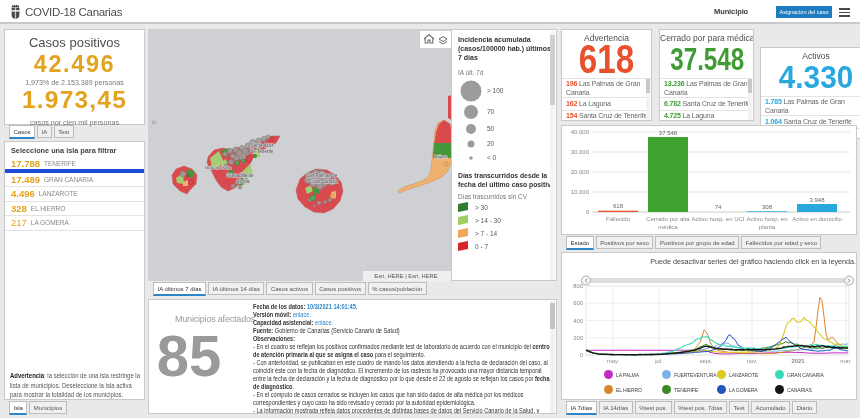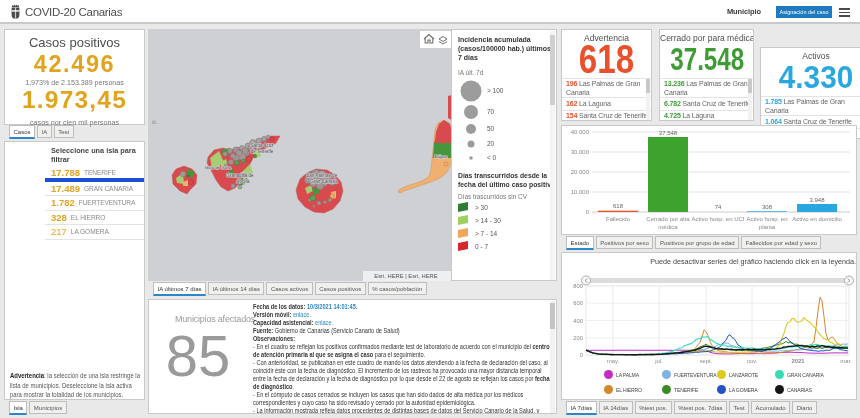--- a/index.html
+++ b/index.html
@@ -11,22 +11,22 @@
 .tab.act{background:#fff;border-bottom:2px solid #2e86c8;color:#333;height:13.5px;}
 </style></head><body>
 
 <div class="abs" style="left:0;top:0;width:860px;height:24px;background:#fff;border-bottom:2px solid #c9c9c9;">
  <svg class="abs" style="left:10px;top:4px;" width="11" height="16" viewBox="0 0 11 16">
    <path d="M2,3 L2,1 L3.4,2 L4.5,0.6 L5.5,2 L6.6,0.6 L7.6,2 L9,1 L9,3 Z" fill="#4a4a4a"></path>
    <path d="M1.6,3.6 h7.8 v7.2 a3.9,3.9 0 0 1 -3.9,3.9 a3.9,3.9 0 0 1 -3.9,-3.9 Z" fill="#4a4a4a"></path>
    <rect x="1.6" y="6.2" width="7.8" height="1.4" fill="#fff"></rect>
    <rect x="4.9" y="3.6" width="1.2" height="11" fill="#fff" opacity="0.7"></rect>
  </svg>
- <div class="abs" style="left:25px;top:6px;font-size:11.5px;color:#4d4d4d;letter-spacing:-0.3px;">COVID-20 Canarias</div>
- <div class="abs" style="left:714px;top:7px;width:60px;text-align:center;font-size:7.5px;font-weight:bold;color:#3b3b3b;letter-spacing:-0.1px;">Municipio</div>
+ <div class="abs" style="left:25px;top:6px;font-size:11.5px;color:#4d4d4d;letter-spacing:-0.3px;">COVID-18 Canarias</div>
+ <div class="abs" style="left:714px;top:7px;width:60px;text-align:left;font-size:7.5px;font-weight:bold;color:#3b3b3b;letter-spacing:-0.1px;">Municipio</div>
  <div class="abs" style="left:776px;top:5.5px;width:56px;height:12px;background:#1f7bc0;color:#fff;font-size:5.5px;text-align:center;line-height:12px;">Asignación del caso</div>
  <div class="abs" style="left:839px;top:8px;width:11px;">
    <div style="height:1.5px;background:#4a4a4a;margin-bottom:2px;"></div>
    <div style="height:1.5px;background:#4a4a4a;margin-bottom:2px;"></div>
    <div style="height:1.5px;background:#4a4a4a;"></div>
  </div>
 </div>
 
 <div class="panel" style="left:4px;top:29px;width:141px;height:96px;">
  <div class="ctr" style="margin-top:5px;font-size:13px;color:#4d4d4d;">Casos positivos</div>
@@ -35,33 +35,33 @@
  <div class="ctr" style="height:27px;line-height:25px;font-size:24.5px;font-weight:bold;color:#e2a41f;letter-spacing:1.2px;">1.973,45</div>
  <div class="ctr" style="margin-top:4px;font-size:7.2px;color:#767676;">casos por cien mil personas</div>
 </div>
 
 <div class="tabrow" style="left:9px;top:125px;font-size:6.0px;">
     <div class="tab act">Casos</div>
     <div class="tab">IA</div>
     <div class="tab">Test</div>
   </div>
 
-<div class="panel" style="left:4px;top:141px;width:141px;height:259px;overflow:hidden;padding-left:40px;">
+<div class="panel" style="left:4px;top:141px;width:141px;height:259px;overflow:hidden;">
  <div style="padding:4px 0 3px 6px;font-size:7.3px;font-weight:bold;color:#444;">Seleccione una isla para filtrar</div>
  <div style="height:14.5px;border-bottom:4px solid #1d4ed8;display:flex;align-items:center;padding-left:6px;">
       <span style="font-size:9.5px;font-weight:bold;color:#e2a41f;">17.788</span>
       <span style="font-size:6.6px;color:#8a8a8a;margin-left:4px;letter-spacing:-0.1px;">TENERIFE</span>
     </div>
     <div style="height:14.5px;border-bottom:1px solid #e3e3e3;display:flex;align-items:center;padding-left:6px;">
       <span style="font-size:9.5px;font-weight:bold;color:#e2a41f;">17.489</span>
       <span style="font-size:6.6px;color:#8a8a8a;margin-left:4px;letter-spacing:-0.1px;">GRAN CANARIA</span>
     </div>
     <div style="height:14.5px;border-bottom:1px solid #e3e3e3;display:flex;align-items:center;padding-left:6px;">
-      <span style="font-size:9.5px;font-weight:bold;color:#e2a41f;">1.782</span>
-      <span style="font-size:6.6px;color:#8a8a8a;margin-left:4px;letter-spacing:-0.1px;">FUERTEVENTURA</span>
+      <span style="font-size:9.5px;font-weight:bold;color:#e2a41f;">4.496</span>
+      <span style="font-size:6.6px;color:#8a8a8a;margin-left:4px;letter-spacing:-0.1px;">LANZAROTE</span>
     </div>
     <div style="height:14.5px;border-bottom:1px solid #e3e3e3;display:flex;align-items:center;padding-left:6px;">
       <span style="font-size:9.5px;font-weight:bold;color:#e2a41f;">328</span>
       <span style="font-size:6.6px;color:#8a8a8a;margin-left:4px;letter-spacing:-0.1px;">EL HIERRO</span>
     </div>
     <div style="height:14.5px;border-bottom:1px solid #e3e3e3;display:flex;align-items:center;padding-left:6px;">
       <span style="font-size:9.5px;font-weight:normal;color:#e2a41f;">217</span>
       <span style="font-size:6.6px;color:#8a8a8a;margin-left:4px;letter-spacing:-0.1px;">LA GOMERA</span>
     </div>
  <div class="abs" style="left:5px;top:229px;width:158px;font-size:7px;color:#555;line-height:9.7px;transform:scaleX(0.85);transform-origin:left top;"><b style="color:#222;">Advertencia</b>: la selección de una isla restringe la lista de municipios. Deseleccione la isla activa para mostrar la totalidad de los municipios.</div>
@@ -197,21 +197,21 @@
         <text x="23" y="49">0 - 7</text>
 </g>
     </svg>
     <div class="abs" style="right:1px;top:1px;width:5px;height:249px;background:#f4f4f4;">
       <div style="margin-top:4px;width:5px;height:70px;background:#cfcfcf;"></div>
     </div>
   </div>
 
 <div class="panel" style="left:148px;top:299px;width:409px;height:115px;overflow:hidden;">
  <div class="abs" style="left:26px;top:14px;font-size:9px;color:#9a9a9a;letter-spacing:-0.2px;">Municipios afectados</div>
- <div class="abs" style="left:10px;top:22px;width:78px;text-align:center;font-size:58px;font-weight:normal;color:#9a9a9a;">85</div>
+ <div class="abs" style="left:1px;top:22px;width:78px;text-align:center;font-size:58px;font-weight:bold;color:#9a9a9a;">85</div>
  <div class="abs" style="left:104px;top:2.5px;width:352px;font-size:6.6px;color:#333;line-height:8px;transform:scaleX(0.85);transform-origin:left top;">
   <b>Fecha de los datos:</b> <b style="color:#2e86c8;">10/3/2021 14:01:45.</b><br>
   <b>Versión móvil:</b> <span style="color:#2e86c8;">enlace.</span><br>
   <b>Capacidad asistencial:</b> <span style="color:#2e86c8;">enlace.</span><br>
   <b>Fuente:</b> Gobierno de Canarias (Servicio Canario de Salud)<br>
   <b>Observaciones:</b><br>
   - En el cuadro se reflejan los positivos confirmados mediante test de laboratorio de acuerdo con el municipio del <b>centro de atención primaria al que se asigna el caso</b> para el seguimiento.<br>
   - Con anterioridad, se publicaban en este cuadro de mando los datos atendiendo a la fecha de declaración del caso, al coincidir éste con la fecha de diagnóstico. El incremento de los rastreos ha provocado una mayor distancia temporal entre la fecha de declaración y la fecha de diagnóstico por lo que desde el 22 de agosto se reflejan los casos por <b>fecha de diagnóstico</b>.<br>
   - En el cómputo de casos cerrados se incluyen los casos que han sido dados de alta médica por los médicos correspondientes y cuyo caso ha sido revisado y cerrado por la autoridad epidemiológica.<br>
   - La información mostrada refleja datos procedentes de distintas bases de datos del Servicio Canario de la Salud, y están sujetos a interpretación epidemiológica. Esta información se refleja a únicos efectos informativos y de transparencia. Los

